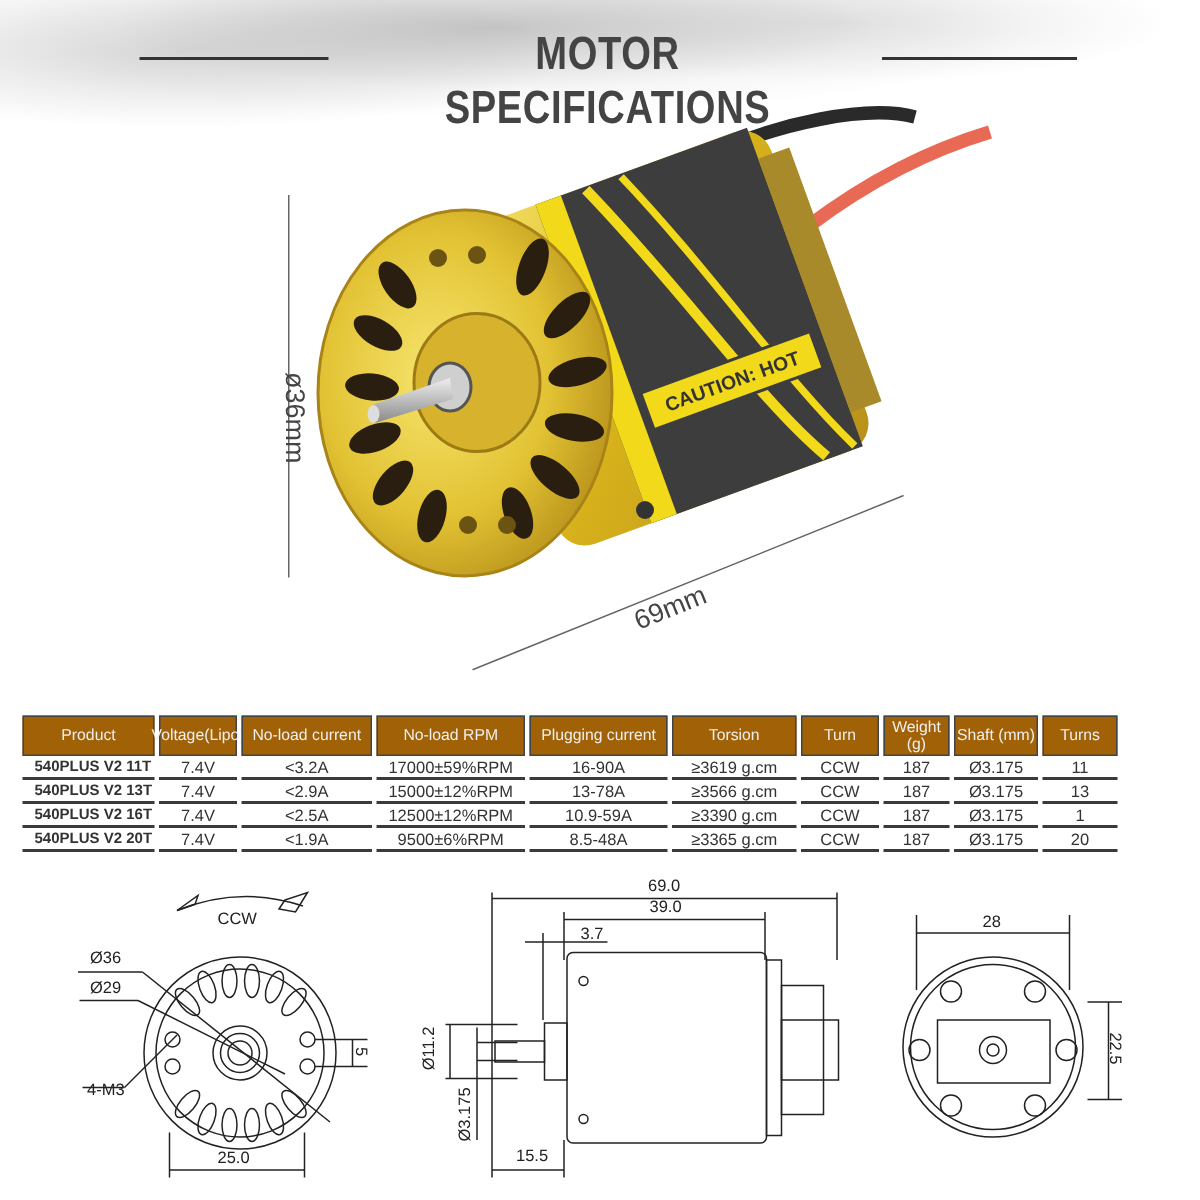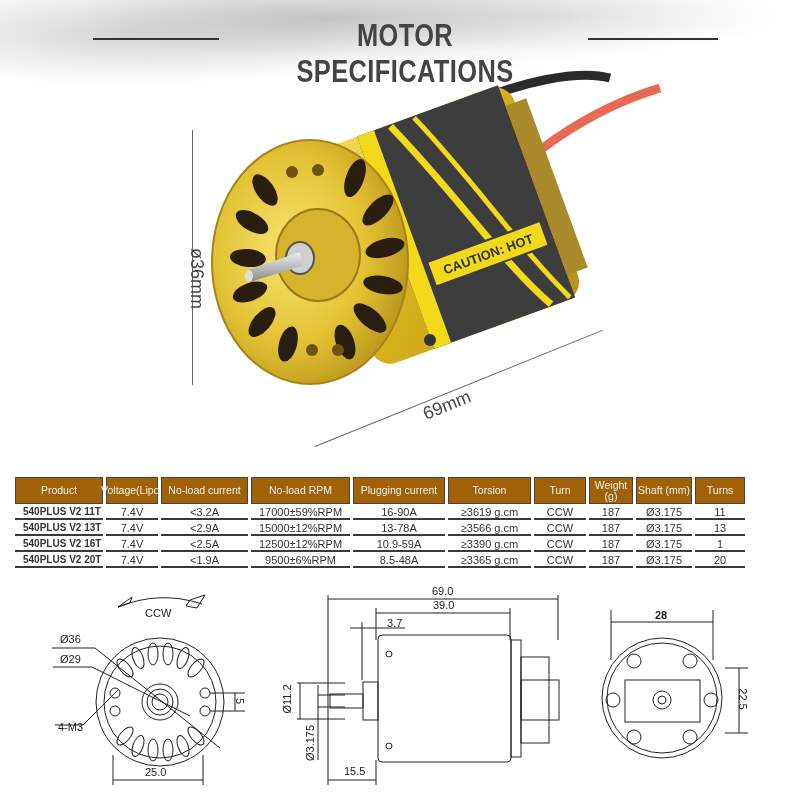--- a/index.html
+++ b/index.html
@@ -297,15 +297,15 @@
   <div class="dlabel" style="left:237px; top:110px; transform:rotate(90deg);">5</div>
   <div class="dlabel" style="left:145px; top:181px;text-align:center;">25.0</div>
 
   <div class="dlabel" style="left:432px; top:0px;">69.0</div>
   <div class="dlabel" style="left:433px; top:14px;">39.0</div>
   <div class="dlabel" style="left:387px; top:32px;">3.7</div>
   <div class="dlabel" style="left:272px; top:108px; transform:rotate(-90deg);">Ø11.2</div>
   <div class="dlabel" style="left:292px; top:152px; transform:rotate(-90deg);">Ø3.175</div>
   <div class="dlabel" style="left:344px; top:180px;">15.5</div>
 
-  <div class="dlabel" style="left:655px; top:24px;font-weight:bold;">28</div>
+  <div class="dlabel" style="left:655px; top:24px;">28</div>
   <div class="dlabel" style="left:732px; top:108px; transform:rotate(90deg);">22.5</div>
 </div>
 
 </body></html>

